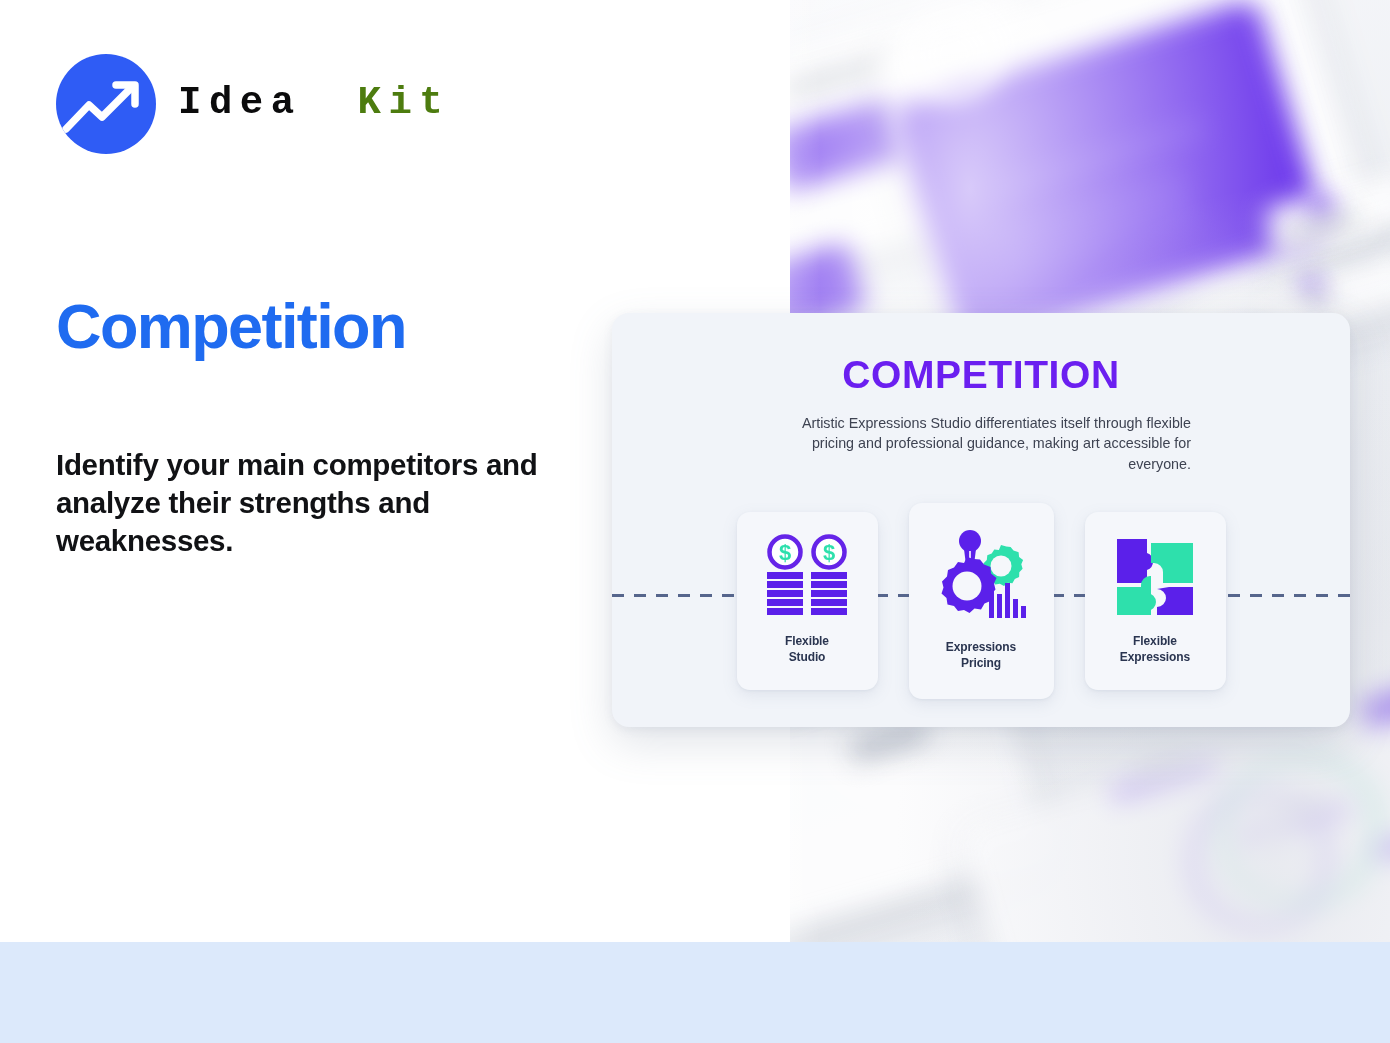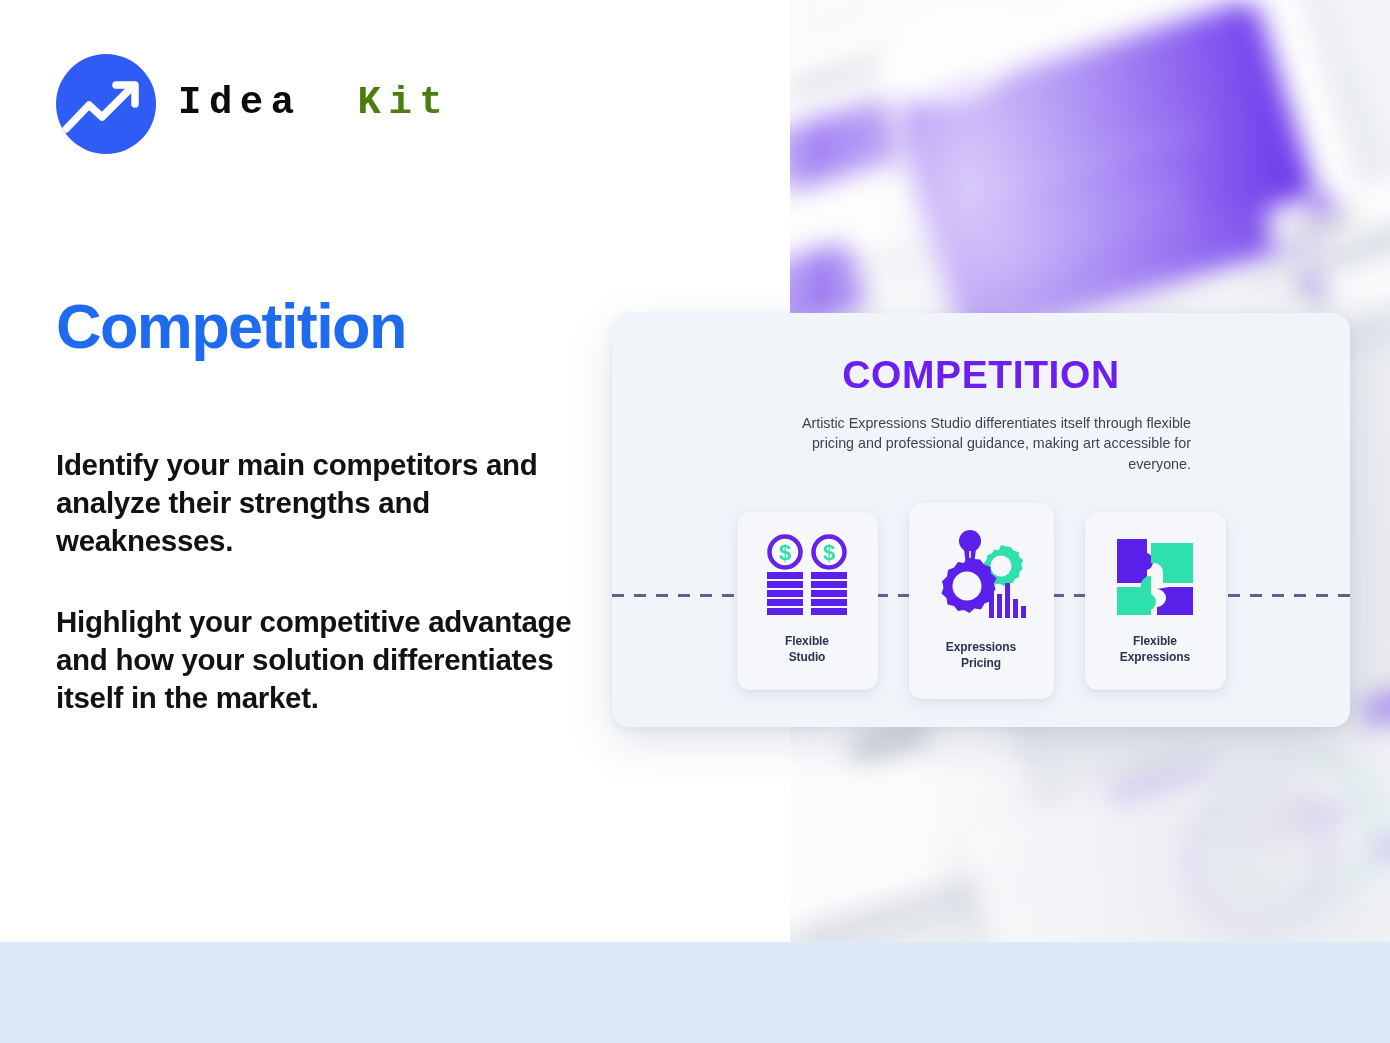--- a/index.html
+++ b/index.html
@@ -299,21 +299,20 @@
       </svg>
       <div class="logo-words">
         <div class="logo-line2"><span>Idea</span><span style="letter-spacing:7.5px;"> </span><span class="kit">Kit</span></div>
       </div>
     </div>
 
     <h1 class="page-title">Competition</h1>
 
     <div class="body-copy">
       <p>Identify your main competitors and analyze their strengths and weaknesses.</p>
-      <p>Highlight your competitive advantage and how your solution differentiates itself in the market.</p>
     </div>
   </div>
 
   <div class="preview-card">
 
     <div class="card-title">COMPETITION</div>
     <div class="card-sub">Artistic Expressions Studio differentiates itself through flexible pricing and professional guidance, making art accessible for everyone.</div>
 
     <div class="connector"></div>
 

